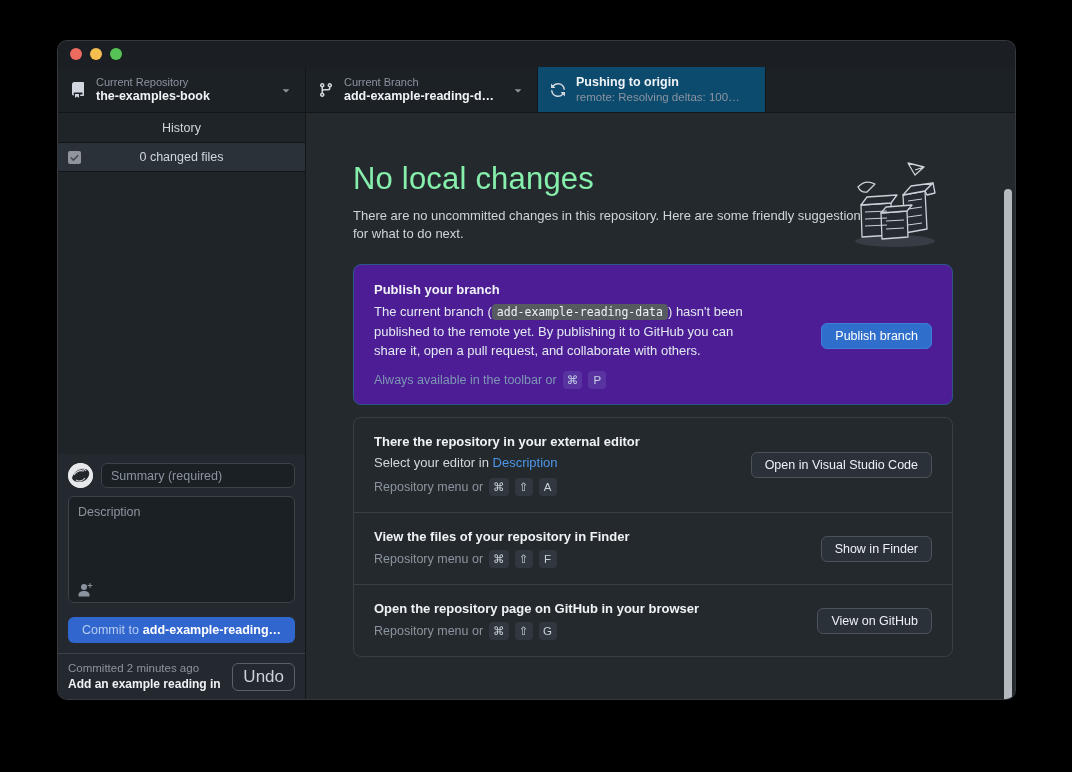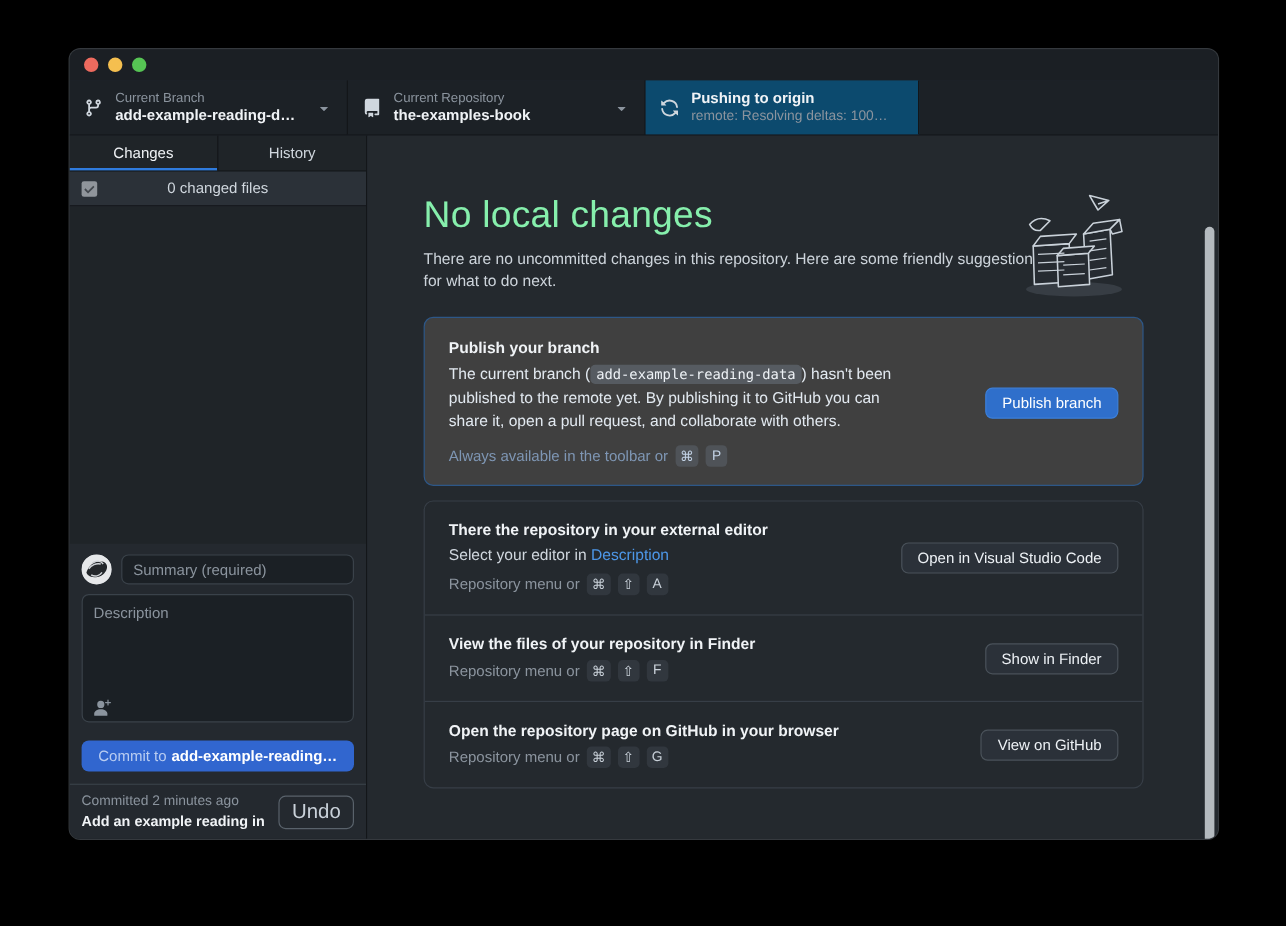--- a/index.html
+++ b/index.html
@@ -84,21 +84,21 @@
     flex:0 0 auto; background:transparent; border:1px solid #59626b; border-radius:6px;
     color:#c9d1d9; font-size:17px; padding:3px 10px; cursor:pointer; font-family:"Liberation Sans", sans-serif;
   }
   
   .main { flex:1; background:#24292e; position:relative; padding:48px 0 0 47px; overflow:hidden; }
   .page-title { font-size:31px; font-weight:300; color:#86efac; letter-spacing:0.2px; }
   .page-subtitle { margin-top:10px; font-size:13px; color:#cdd4db; line-height:17.5px; max-width:520px; }
   .illustration { position:absolute; right:75px; top:40px; width:92px; height:98px; }
   
   .publish-card {
-    width:600px; margin-top:22px; background:#404040; border:1px solid #2d5788; border-radius:8px;
+    width:600px; margin-top:22px; background:#4c1d95; border:1px solid #2d5788; border-radius:8px;
     padding:17px 20px 15px; display:flex; align-items:center; gap:14px;
   }
   .publish-left { flex:1; min-width:0; }
   .card-title { font-size:13px; font-weight:bold; color:#f0f3f6; margin-bottom:5px; }
   .publish-body { font-size:13px; color:#e2e9f0; line-height:19px; max-width:450px; }
   .code-pill {
     font-family:"DejaVu Sans Mono", monospace; font-size:11.5px; background:#565b61; color:#eef2f6;
     border-radius:4px; padding:1px 5px;
   }
   .publish-hint { margin-top:11px; font-size:12.5px; color:#7e96b4; display:flex; align-items:center; }
@@ -137,64 +137,61 @@
 
   <div class="titlebar">
     <div class="traffic">
       <div class="light red"></div>
       <div class="light yellow"></div>
       <div class="light green"></div>
     </div>
   </div>
 
   <div class="toolbar">
+    <div class="tb-section repo">
+      <svg class="tb-icon" viewBox="0 0 16 16" fill="currentColor">
+          <path d="M2 2.5A2.5 2.5 0 014.5 0h8.75a.75.75 0 01.75.75v12.5a.75.75 0 01-.75.75h-2.5a.75.75 0 110-1.5h1.75v-2h-8a1 1 0 00-.714 1.7.75.75 0 01-1.072 1.05A2.495 2.495 0 012 11.5v-9zm10.5-1V9h-8c-.356 0-.694.074-1 .208V2.5a1 1 0 011-1h8zM5 12.25v3.25a.25.25 0 00.4.2l1.45-1.087a.25.25 0 01.3 0L8.6 15.7a.25.25 0 00.4-.2v-3.25a.25.25 0 00-.25-.25h-3.5a.25.25 0 00-.25.25z"></path>
+        </svg>
+      <div class="tb-text">
+        <span class="tb-label">Current Repository</span>
+        <span class="tb-value">the-examples-book</span>
+      </div>
+      <svg class="chevron" viewBox="0 0 16 16" fill="currentColor">
+          <path d="M4.427 7.427l3.396 3.396a.25.25 0 00.354 0l3.396-3.396A.25.25 0 0011.396 7H4.604a.25.25 0 00-.177.427z"></path>
+        </svg>
+    </div>
+
     <div class="tb-section branch">
       <svg class="tb-icon" viewBox="0 0 16 16" fill="currentColor">
           <path d="M9.5 3.25a2.25 2.25 0 113 2.122V6A2.5 2.5 0 0110 8.5H6a1 1 0 00-1 1v1.128a2.251 2.251 0 11-1.5 0V5.372a2.25 2.25 0 111.5 0v1.836A2.492 2.492 0 016 7h4a1 1 0 001-1v-.628A2.25 2.25 0 019.5 3.25zm-6 0a.75.75 0 101.5 0 .75.75 0 00-1.5 0zm8.25-.75a.75.75 0 100 1.5.75.75 0 000-1.5zM4.25 12a.75.75 0 100 1.5.75.75 0 000-1.5z"></path>
         </svg>
       <div class="tb-text">
         <span class="tb-label">Current Branch</span>
         <span class="tb-value">add-example-reading-d…</span>
       </div>
       <svg class="chevron" viewBox="0 0 16 16" fill="currentColor">
           <path d="M4.427 7.427l3.396 3.396a.25.25 0 00.354 0l3.396-3.396A.25.25 0 0011.396 7H4.604a.25.25 0 00-.177.427z"></path>
         </svg>
     </div>
 
-    <div class="tb-section repo">
-      <svg class="tb-icon" viewBox="0 0 16 16" fill="currentColor">
-          <path d="M2 2.5A2.5 2.5 0 014.5 0h8.75a.75.75 0 01.75.75v12.5a.75.75 0 01-.75.75h-2.5a.75.75 0 110-1.5h1.75v-2h-8a1 1 0 00-.714 1.7.75.75 0 01-1.072 1.05A2.495 2.495 0 012 11.5v-9zm10.5-1V9h-8c-.356 0-.694.074-1 .208V2.5a1 1 0 011-1h8zM5 12.25v3.25a.25.25 0 00.4.2l1.45-1.087a.25.25 0 01.3 0L8.6 15.7a.25.25 0 00.4-.2v-3.25a.25.25 0 00-.25-.25h-3.5a.25.25 0 00-.25.25z"></path>
-        </svg>
-      <div class="tb-text">
-        <span class="tb-label">Current Repository</span>
-        <span class="tb-value">the-examples-book</span>
-      </div>
-      <svg class="chevron" viewBox="0 0 16 16" fill="currentColor">
-          <path d="M4.427 7.427l3.396 3.396a.25.25 0 00.354 0l3.396-3.396A.25.25 0 0011.396 7H4.604a.25.25 0 00-.177.427z"></path>
-        </svg>
-    </div>
-
     <div class="tb-section push">
       <svg class="tb-icon" viewBox="0 0 16 16" fill="currentColor">
           <path d="M1.705 8.005a.75.75 0 01.834.656 5.5 5.5 0 009.592 2.97l-1.204-1.204a.25.25 0 01.177-.427h3.646a.25.25 0 01.25.25v3.646a.25.25 0 01-.427.177l-1.38-1.38A7.002 7.002 0 011.05 8.84a.75.75 0 01.656-.834zM8 2.5a5.487 5.487 0 00-4.131 1.869l1.204 1.204A.25.25 0 014.896 6H1.25A.25.25 0 011 5.75V2.104a.25.25 0 01.427-.177l1.38 1.38A7.002 7.002 0 0114.95 7.16a.75.75 0 01-1.49.178A5.5 5.5 0 008 2.5z"></path>
         </svg>
       <div class="tb-text">
         <span class="tb-value">Pushing to origin</span>
         <span class="tb-status">remote: Resolving deltas: 100…</span>
       </div>
     </div>
   </div>
 
   <div class="content">
 
     <div class="sidebar">
       <div class="tabs">
-        <div class="tab active">
-            <span>Changes</span>
-          </div>
         <div class="tab">
             <span>History</span>
           </div>
       </div>
       <div class="files-header">
         <div class="checkbox">
           <svg viewBox="0 0 12 12" fill="currentColor">
               <path d="M10.3 2.3L4.5 8.1 1.7 5.3.3 6.7l4.2 4.2 7.2-7.2z"></path>
             </svg>
         </div>

